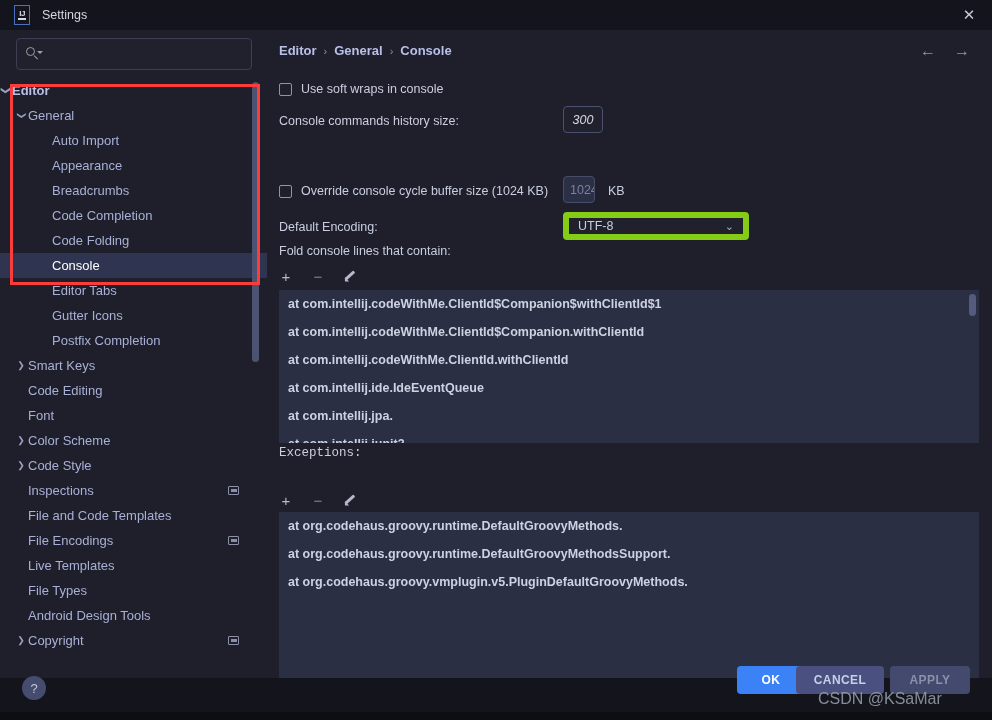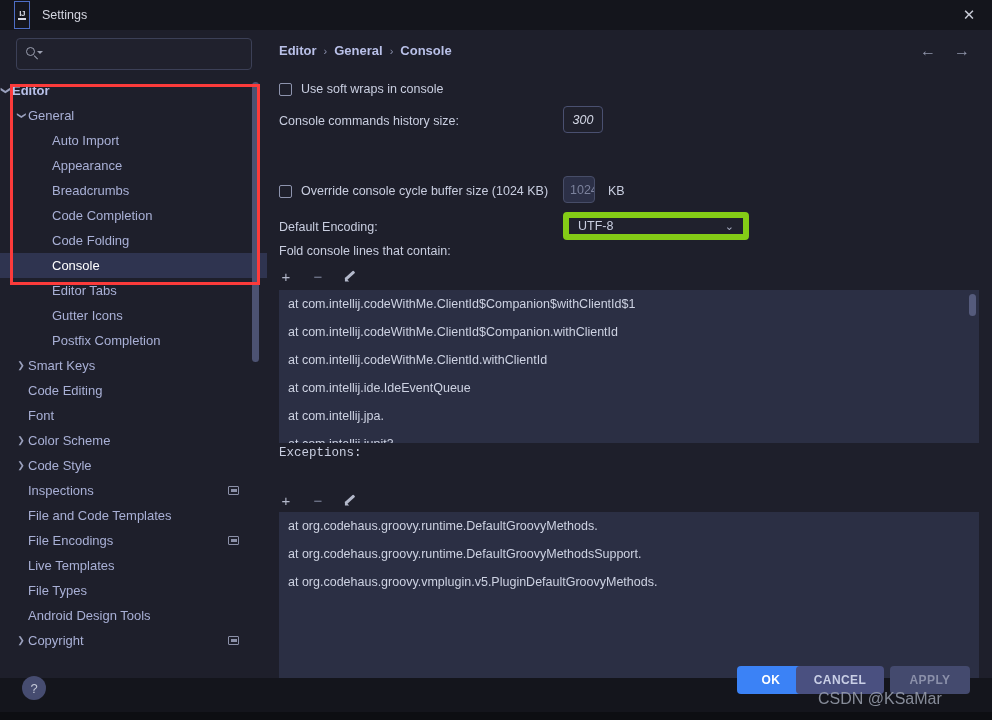--- a/index.html
+++ b/index.html
@@ -23,21 +23,21 @@
   
   #titlebar {
     position: absolute;
     top: 0; left: 0;
     width: 992px; height: 30px;
     background: #14151c;
     display: flex;
     align-items: center;
   }
   #ij-logo {
-    width: 16px; height: 28px;
+    width: 16px; height: 20px;
     margin-left: 14px;
     border: 1px solid #4e6ec4;
     background: #15161d;
     color: #d6d9e4;
     font-size: 8px;
     line-height: 7px;
     font-family: "Liberation Sans", sans-serif;
     display: flex;
     flex-direction: column;
     align-items: center;
@@ -318,20 +318,21 @@
     background: #2b2f44;
     border: none;
     overflow: hidden;
   }
   .list-line {
     color: #cdd2e2;
     font-size: 12.5px;
     padding-left: 9px;
     line-height: 28px;
     white-space: nowrap;
+    font-weight: bold;
   }
   .list-scroll {
     position: absolute;
     right: 3px; top: 4px;
     width: 7px; height: 22px;
     background: #555b7c;
     border-radius: 4px;
   }
 
   

